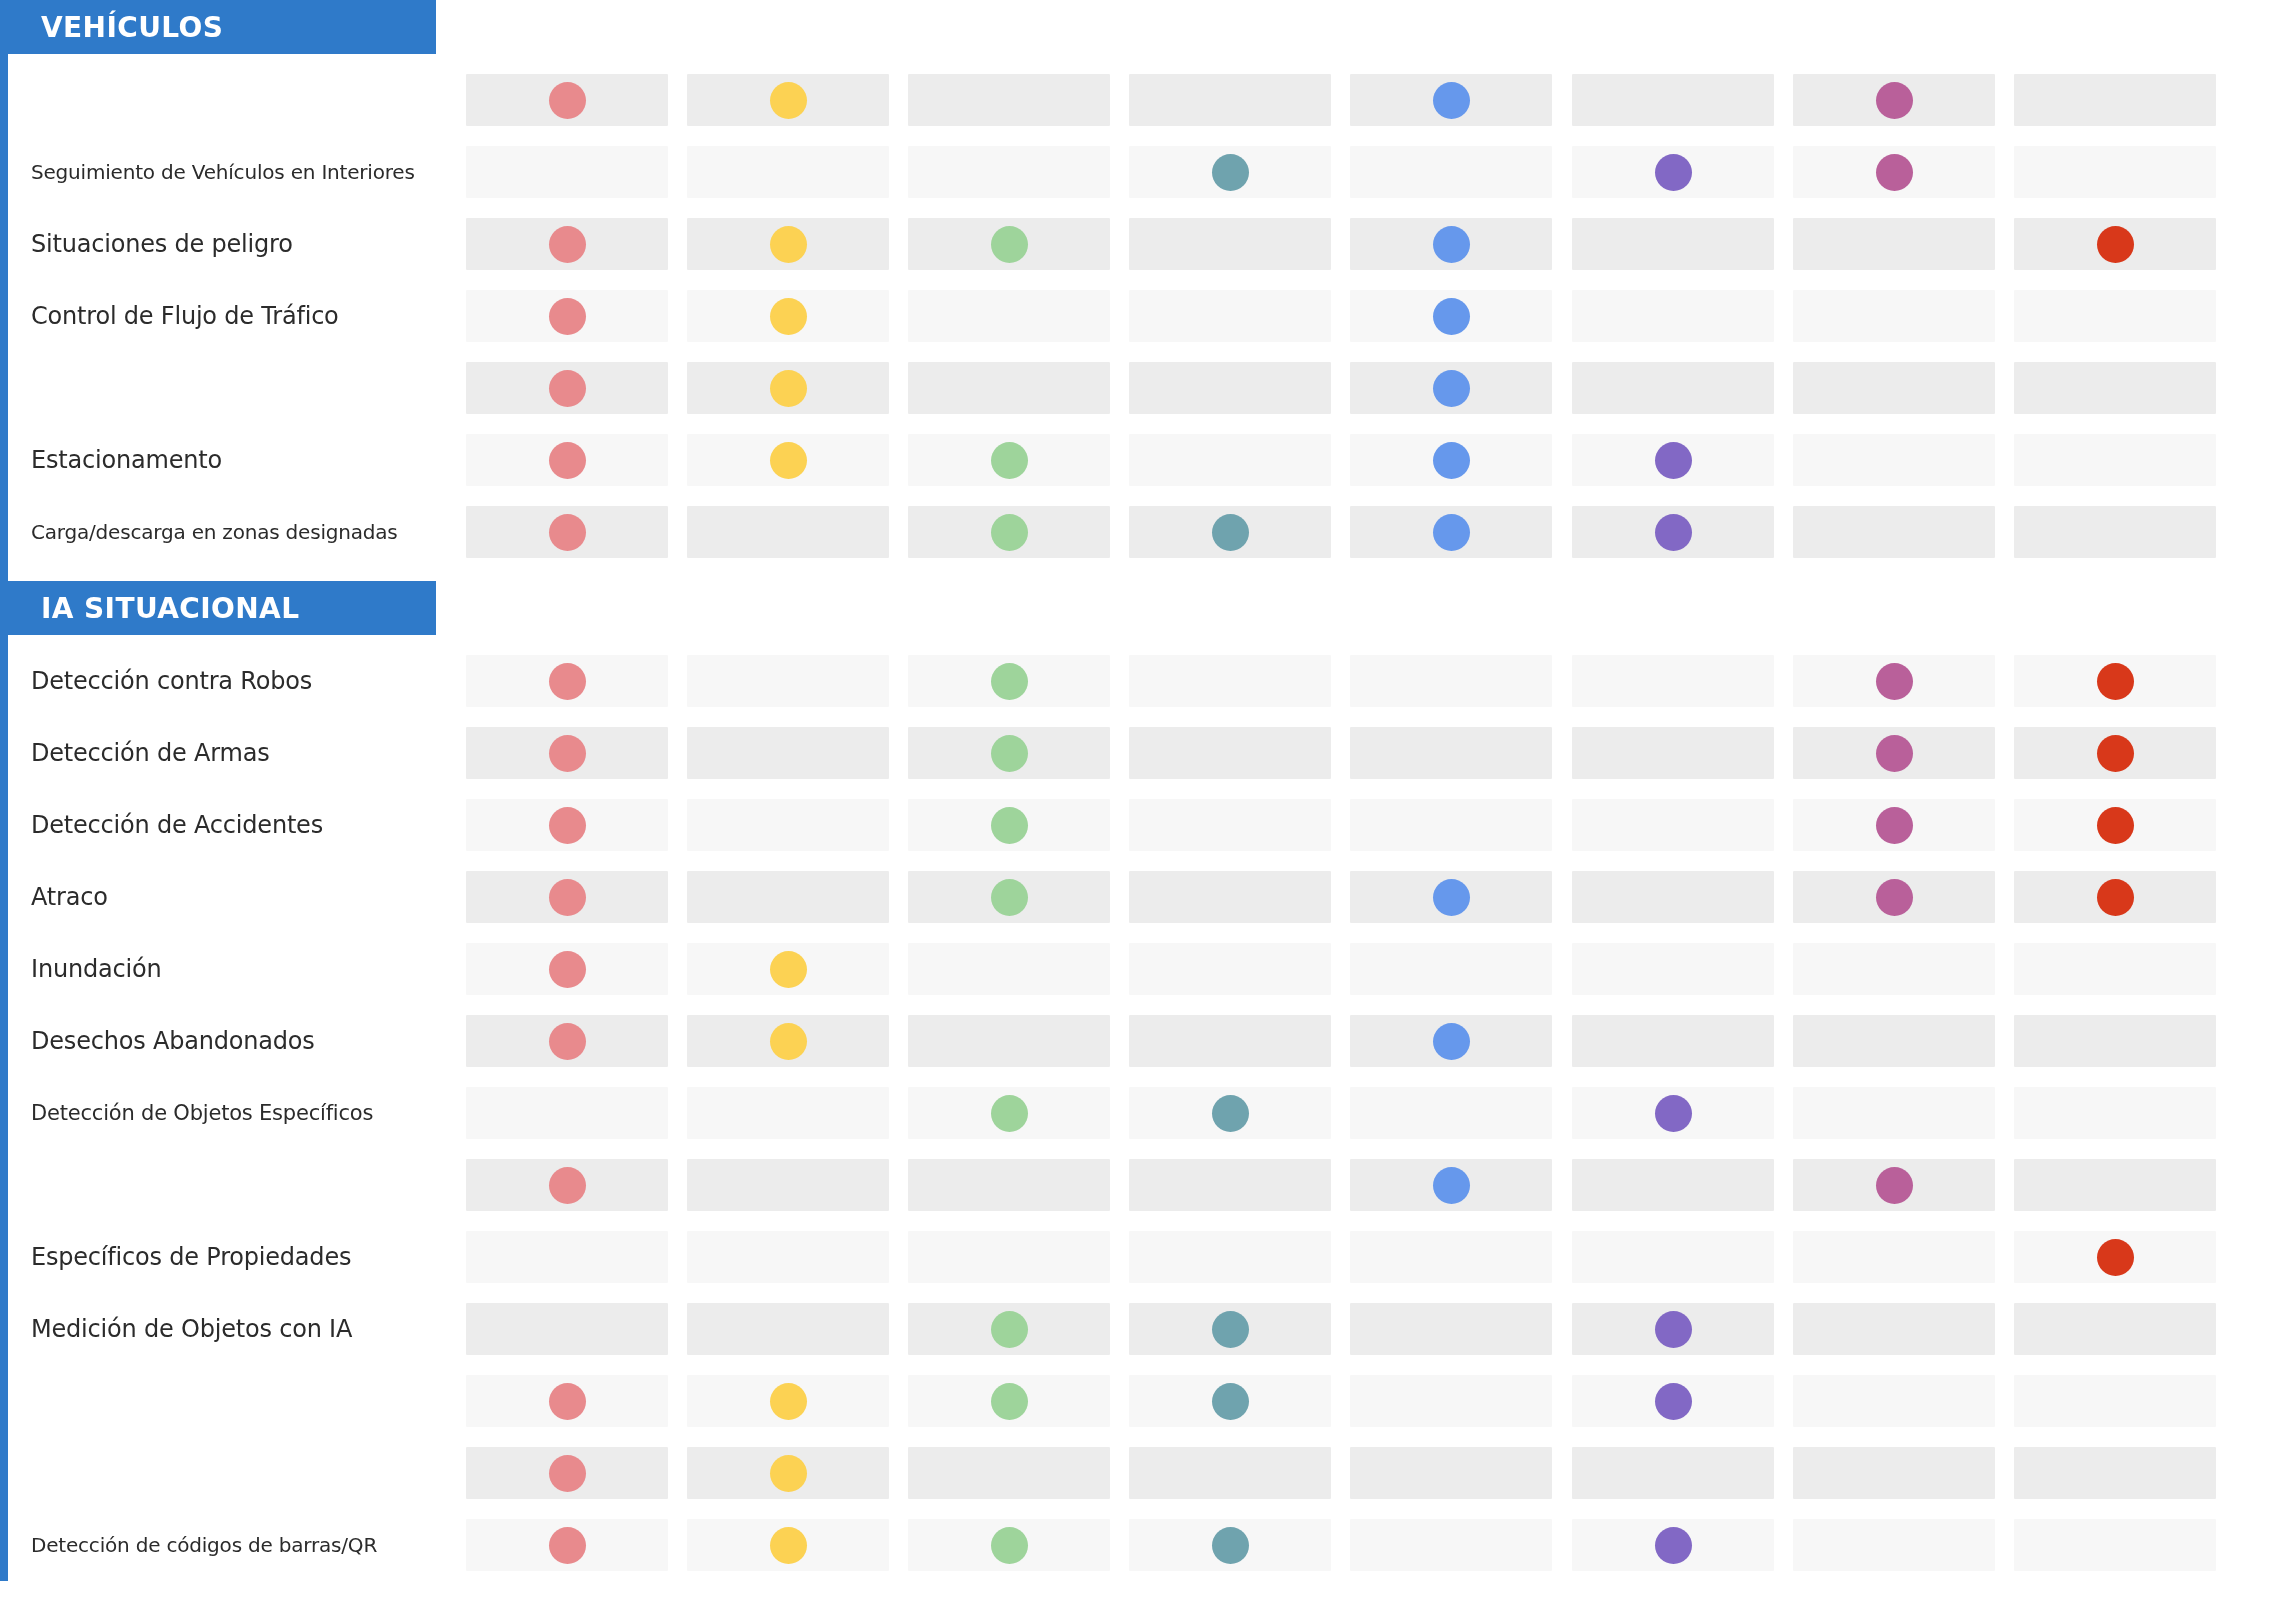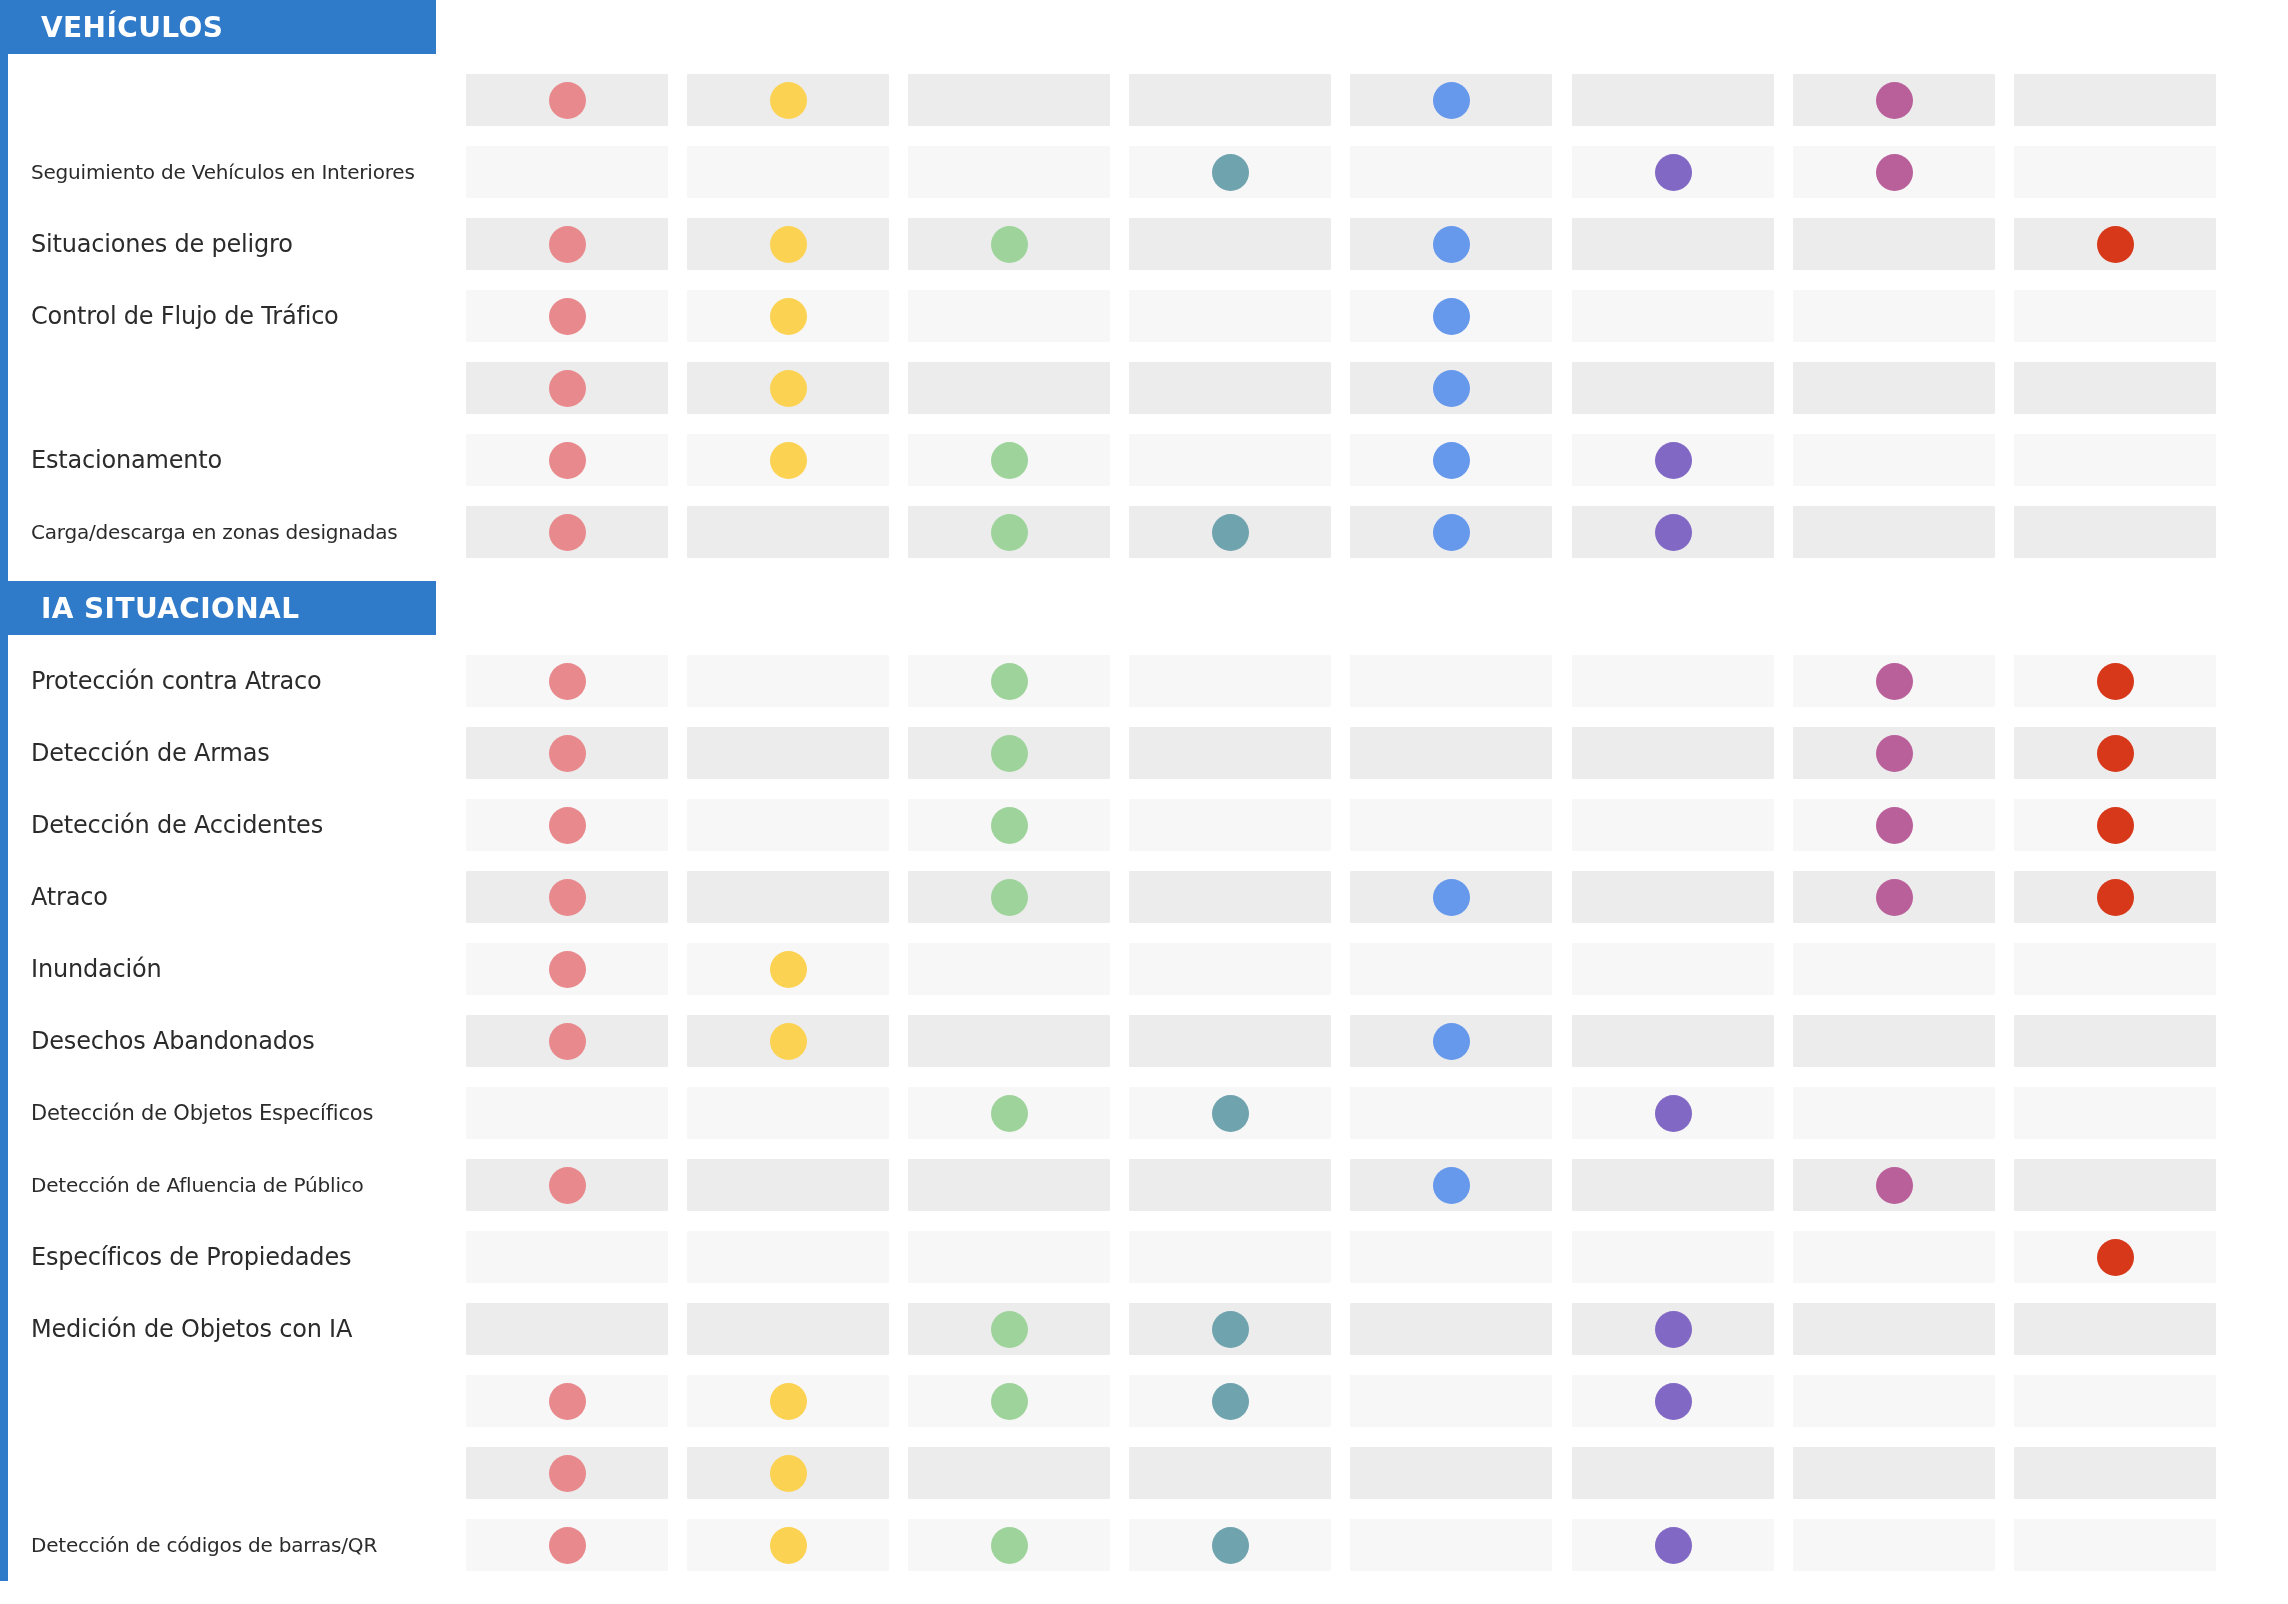--- a/index.html
+++ b/index.html
@@ -272,21 +272,21 @@
         </div>
       </div>
       <div class="rail-spacer"></div>
       <div class="section">
         <div class="section-header">
           <span class="title">IA SITUACIONAL</span>
         </div>
         <div class="section-body">
           <div class="gap-sm"></div>
           <div class="row">
-            <div class="row-label">Protección contra Atraco</div>
+            <div class="row-label">Detección contra Robos</div>
             <div class="cells">
               <div class="cell shade-b" style="left: 0px; width: 202px;">
                 <span class="dot" style="background: rgb(232, 138, 141);"></span>
               </div>
               <div class="cell shade-b" style="left: 221px; width: 202px;"></div>
               <div class="cell shade-b" style="left: 442px; width: 202px;">
                 <span class="dot" style="background: rgb(158, 212, 155);"></span>
               </div>
               <div class="cell shade-b" style="left: 663px; width: 202px;"></div>
               <div class="cell shade-b" style="left: 884px; width: 202px;"></div>
@@ -413,21 +413,20 @@
               </div>
               <div class="cell shade-b" style="left: 884px; width: 202px;"></div>
               <div class="cell shade-b" style="left: 1106px; width: 202px;">
                 <span class="dot" style="background: rgb(130, 104, 197);"></span>
               </div>
               <div class="cell shade-b" style="left: 1327px; width: 202px;"></div>
               <div class="cell shade-b" style="left: 1548px; width: 202px;"></div>
             </div>
           </div>
           <div class="row">
-            <div class="row-label tighter">Detección de Afluencia de Público</div>
             <div class="cells">
               <div class="cell shade-a" style="left: 0px; width: 202px;">
                 <span class="dot" style="background: rgb(232, 138, 141);"></span>
               </div>
               <div class="cell shade-a" style="left: 221px; width: 202px;"></div>
               <div class="cell shade-a" style="left: 442px; width: 202px;"></div>
               <div class="cell shade-a" style="left: 663px; width: 202px;"></div>
               <div class="cell shade-a" style="left: 884px; width: 202px;">
                 <span class="dot" style="background: rgb(102, 152, 236);"></span>
               </div>

